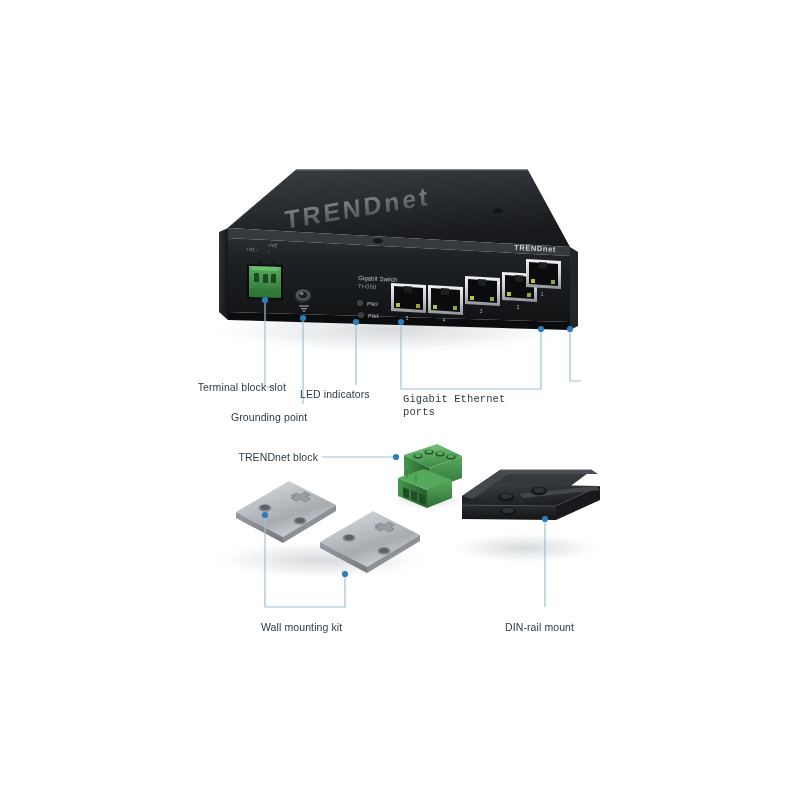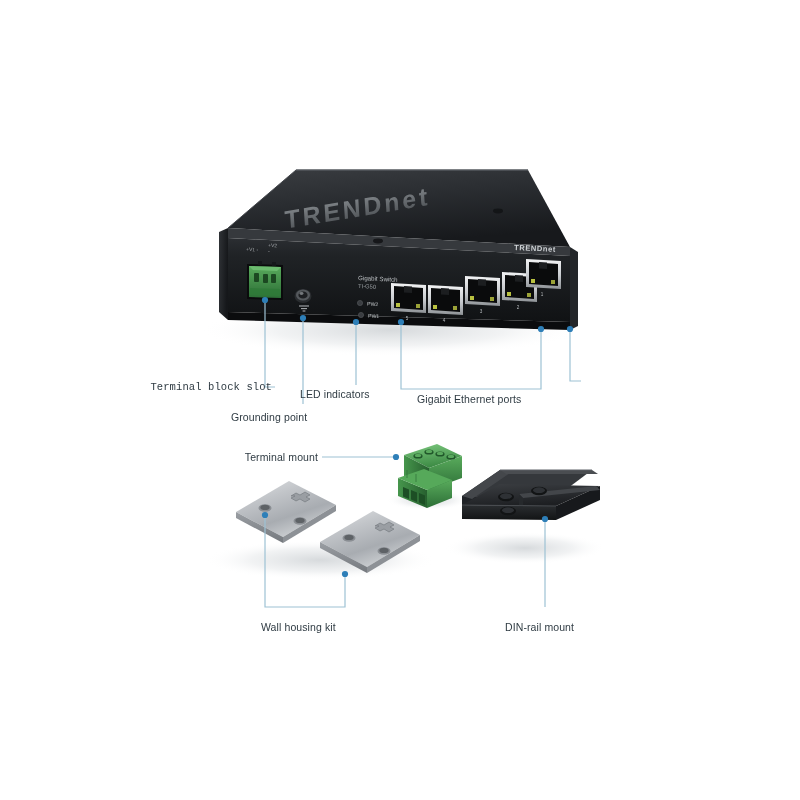--- a/index.html
+++ b/index.html
@@ -333,28 +333,28 @@
       <circle cx="401" cy="322" r="3.1"></circle>
       <circle cx="541" cy="329" r="3.1"></circle>
       <circle cx="570" cy="329" r="3.1"></circle>
       <circle cx="396" cy="457" r="3.1"></circle>
       <circle cx="265" cy="515" r="3.1"></circle>
       <circle cx="345" cy="574" r="3.1"></circle>
       <circle cx="545" cy="519" r="3.1"></circle>
     </g>
   </svg>
 
-  <div class="callout-text ct-right" style="left:110px; top:381px; width:162px;font-family:Liberation Mono, monospace;">Terminal block slot</div>
+  <div class="callout-text ct-right" style="left:124px; top:381px; width:162px;">Terminal block slot</div>
 
   <div class="callout-text ct-center" style="left:231px; top:411px; width:126px;">Grounding point</div>
 
   <div class="callout-text ct-center" style="left:300px; top:388px; width:112px;">LED indicators</div>
 
-  <div class="callout-text ct-center" style="left:417px; top:393px; width:138px;">Gigabit Ethernet ports</div>
-
-
-  <div class="callout-text ct-right" style="left:200px; top:451px; width:118px;">Terminal mount</div>
-
-  <div class="callout-text ct-left" style="left:261px; top:621px; width:140px;">Wall housing kit</div>
+  <div class="callout-text ct-center" style="left:403px; top:393px; width:138px;font-family:Liberation Mono, monospace;">Gigabit Ethernet ports</div>
+
+
+  <div class="callout-text ct-right" style="left:200px; top:451px; width:118px;">TRENDnet block</div>
+
+  <div class="callout-text ct-left" style="left:261px; top:621px; width:140px;">Wall mounting kit</div>
 
   <div class="callout-text ct-left" style="left:505px; top:621px; width:120px;">DIN-rail mount</div>
 
 </div>
 
 </body></html>

